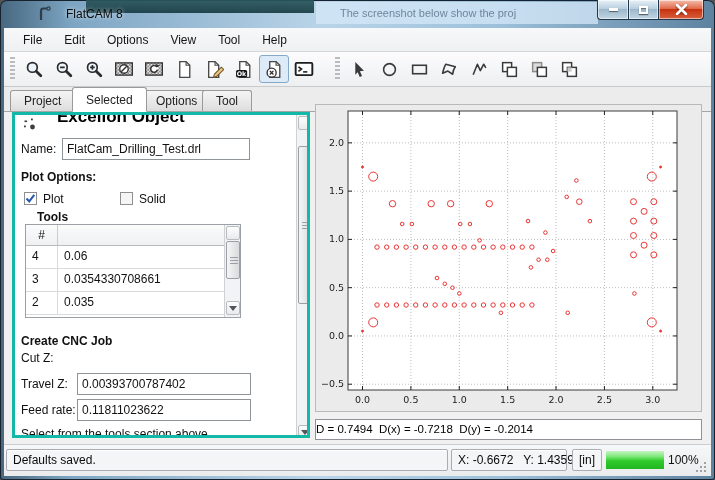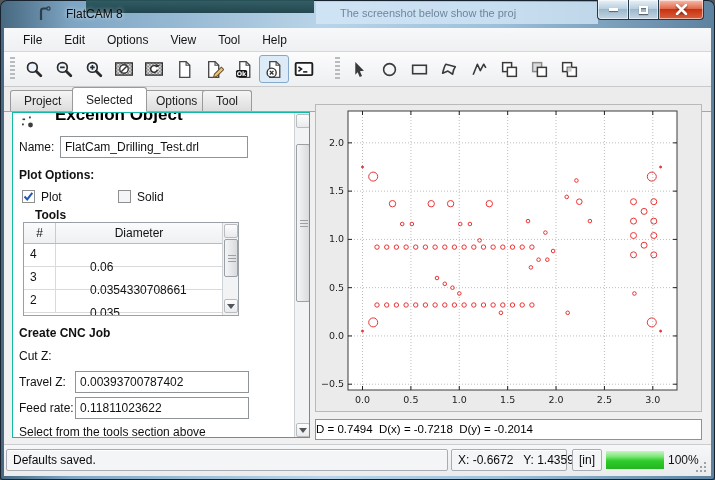--- a/index.html
+++ b/index.html
@@ -33,35 +33,35 @@
   .tbtn{width:30px;height:28px;display:flex;align-items:center;justify-content:center;border:1px solid transparent;border-radius:3px;}
   .tbtn.pressed{background:#ddebf8;border-color:#86a9c9;}
   .tb-gap{width:10px;}
   
   #tabbar{position:absolute;left:4px;top:87px;width:707px;height:25px;background:#ececed;border-bottom:1px solid #a5a5a5;}
   .tab{position:absolute;top:3px;height:21px;padding:0 13px;line-height:21px;background:linear-gradient(#f5f5f5,#dddddd);
     border:1px solid #9a9a9a;border-bottom:none;border-radius:3px 3px 0 0;color:#222;}
   .tab.active{top:0;height:25px;line-height:24px;background:#ffffff;z-index:5;border-bottom:1px solid #ffffff;}
   
   #content{position:absolute;left:4px;top:112px;width:707px;height:332px;background:#f0f0f1;}
-  #left-panel{position:absolute;left:8px;top:0;width:298px;height:326px;background:#ffffff;border:1px solid #14b8a6;overflow:hidden;}
+  #left-panel{position:absolute;left:8px;top:0;width:298px;height:326px;background:#ffffff;border:3px solid #14b8a6;overflow:hidden;}
   .p-title{position:absolute;left:42px;top:-8px;font-size:17px;font-weight:bold;color:#000;}
   .p-label{position:absolute;color:#111;}
   .p-bold{font-weight:bold;}
   .tinput{position:absolute;height:22px;border:1px solid #8f9499;background:#fff;font-family:"Liberation Sans",sans-serif;
     font-size:12px;padding:0 4px;color:#111;}
   .cbx{position:absolute;width:13px;height:13px;background:#fff;border:1px solid #8f8f8f;}
   
   #tools-table{position:absolute;left:10px;top:109px;width:216px;height:94px;border:1px solid #9aa0a6;background:#fff;overflow:hidden;}
   .tt-header{display:flex;height:21px;background:linear-gradient(#fbfbfc,#eef0f2);border-bottom:1px solid #b9bcbf;}
   .tt-h0{width:32px;border-right:1px solid #c9cccf;text-align:center;line-height:20px;}
   .tt-h1{flex:1;text-align:center;line-height:20px;}
   .tt-row{display:flex;height:23px;border-bottom:1px solid #d8dadc;}
   .tt-c0{width:32px;border-right:1px solid #d8dadc;padding:3px 0 0 6px;}
-  .tt-c1{flex:1;padding:16px 0 0 6px;margin-left:28px;}
+  .tt-c1{flex:1;padding:3px 0 0 6px;}
   .tt-sb{position:absolute;right:0;top:0;width:16px;height:92px;background:#f2f3f4;border-left:1px solid #cfd2d5;}
   
   .sb-btn{position:absolute;left:1px;width:14px;height:14px;display:flex;align-items:center;justify-content:center;
     background:linear-gradient(#fdfdfd,#e8eaec);border:1px solid #b9bcbf;border-radius:2px;}
   .tri-up{width:0;height:0;border-left:4px solid transparent;border-right:4px solid transparent;border-bottom:5px solid #4f5berror;
     border-bottom-color:#50565c;}
   .tri-down{width:0;height:0;border-left:4px solid transparent;border-right:4px solid transparent;border-top:5px solid #50565c;}
   .sb-thumb{position:absolute;left:1px;width:14px;background:linear-gradient(90deg,#f5f5f5,#d9dbdd);border:1px solid #9aa0a6;border-radius:2px;}
   .sb-grip{position:absolute;left:3px;width:8px;height:7px;background:repeating-linear-gradient(180deg,#9aa0a6 0 1px,transparent 1px 3px);}
   #panel-sb{position:absolute;left:281px;top:0;width:17px;height:326px;background:#f2f3f4;border-left:1px solid #cfd2d5;}
@@ -296,21 +296,20 @@
       </div>
       <div class="p-label" style="left:28px;top:77px">Plot</div>
       <div class="cbx" style="left:105px;top:77px;background:#f3f5f7"></div>
       <div class="p-label" style="left:124px;top:77px">Solid</div>
 
       <div class="p-label p-bold" style="left:22px;top:95px">Tools</div>
 
       <div id="tools-table">
         <div class="tt-header">
           <div class="tt-h0">#</div>
-          <div class="tt-h1" style="padding-right:16px">Diameter</div>
         </div>
         <div id="tt-body">
             <div class="tt-row">
               <div class="tt-c0">4</div>
               <div class="tt-c1">0.06</div>
             </div>
             <div class="tt-row">
               <div class="tt-c0">3</div>
               <div class="tt-c1">0.0354330708661</div>
             </div>
@@ -325,21 +324,21 @@
             </div>
           <div class="sb-thumb" style="top:16px;height:38px">
               <div class="sb-grip" style="top:15px"></div>
             </div>
           <div class="sb-btn" style="top:76px">
               <div class="tri-down"></div>
             </div>
         </div>
       </div>
 
-      <div class="p-label p-bold" style="left:6px;top:213px">Create CNC Job</div>
+      <div class="p-label p-bold" style="left:6px;top:219px">Create CNC Job</div>
 
       <div class="p-label" style="left:6px;top:236px">Cut Z:</div>
 
       <div class="p-label" style="left:6px;top:262px">Travel Z:</div>
       <input class="tinput" style="left: 62px; top: 258px; width: 174px;" value="0.00393700787402">
 
       <div class="p-label" style="left:6px;top:288px">Feed rate:</div>
       <input class="tinput" style="left: 62px; top: 284px; width: 174px;" value="0.11811023622">
 
       <div class="p-label" style="left:6px;top:312px">Select from the tools section above</div>

